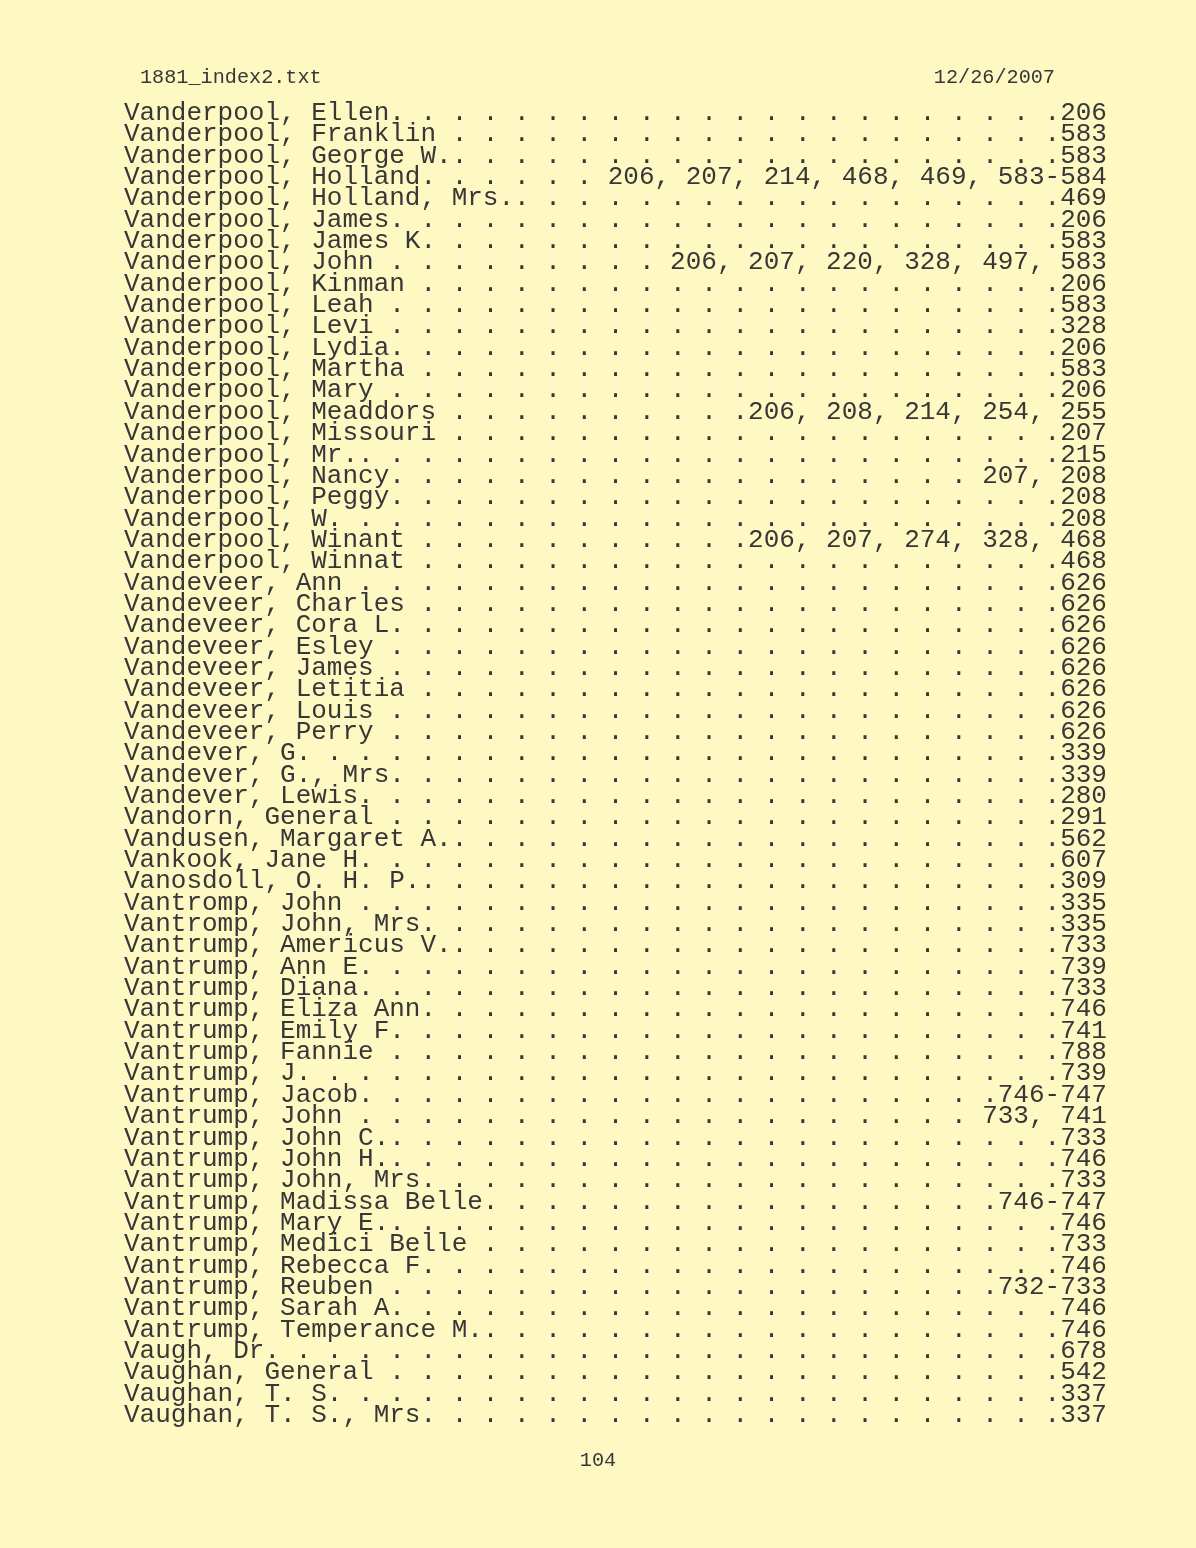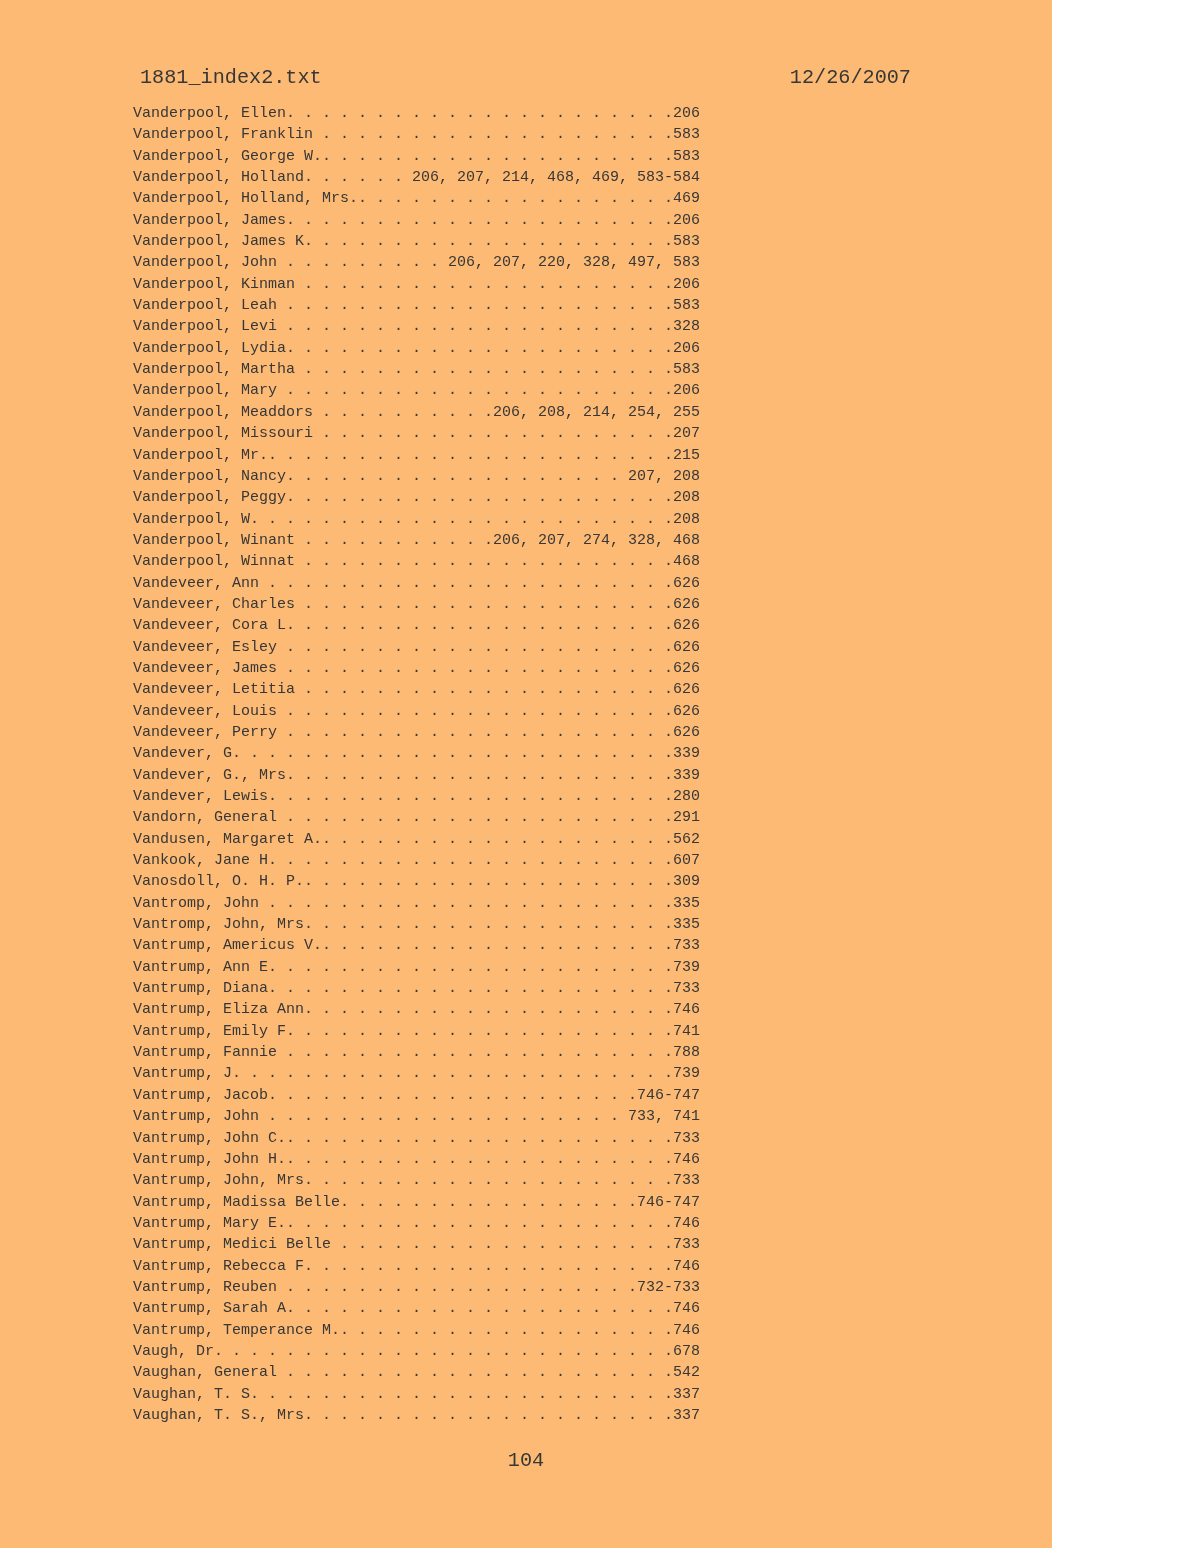--- a/index.html
+++ b/index.html
@@ -5,44 +5,44 @@
   html, body { margin: 0; padding: 0; }
   body {
     width: 1196px;
     height: 1548px;
     background: #ffffff;
     font-family: "Liberation Mono", "DejaVu Sans Mono", monospace;
   }
   .page {
     position: absolute;
     left: 0; top: 0;
-    width: 1052px;
+    width: 1196px;
     height: 1548px;
-    background: #fdba74;
+    background: #fef9c3;
     color: #373737;
     overflow: hidden;
   }
   .doc-header {
     position: absolute;
     left: 140px;
     right: 141px;
     top: 66px;
     display: flex;
     justify-content: space-between;
     font-size: 20.2px;
     line-height: 24px;
     white-space: pre;
   }
   .index-list {
     position: absolute;
-    left: 133px;
+    left: 124px;
     top: 103px;
     margin: 0;
     font-family: inherit;
-    font-size: 15px;
+    font-size: 26px;
     line-height: 21.34px;
     white-space: pre;
   }
   .index-entry { display: block; }
   .doc-footer {
     position: absolute;
     left: 0;
     right: 0;
     top: 1449px;
     text-align: center;

